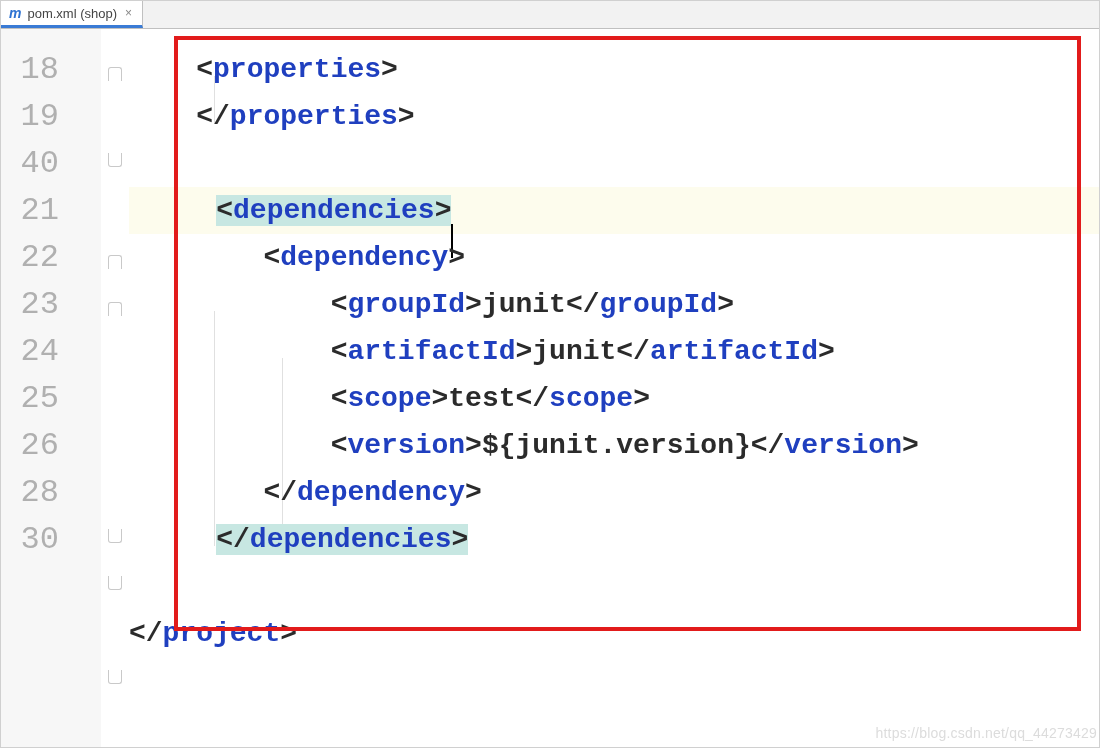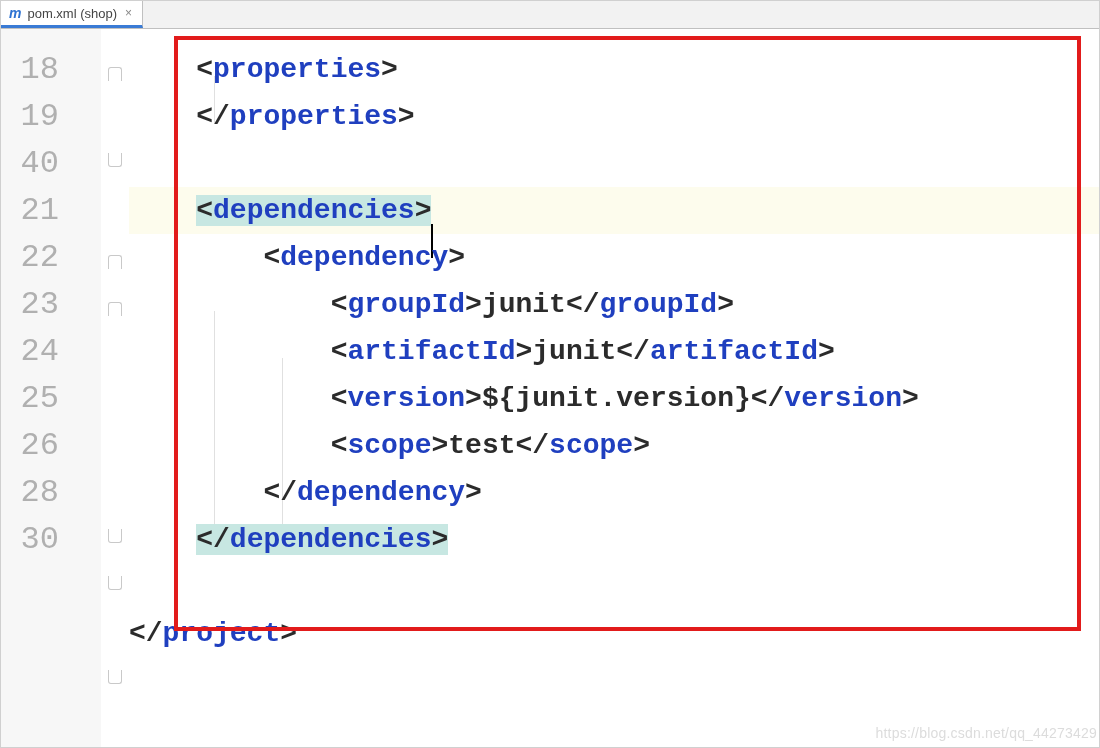--- a/index.html
+++ b/index.html
@@ -114,20 +114,21 @@
     position: relative;
   }
   .line.current {
     background: #fdfced;
   }
   .punct { color: #2b2b2b; }
   .tagname { color: #1f3fbf; }
   .txt { color: #2b2b2b; }
   .hl-open, .hl-close {
     background: #c7e7e2;
+    margin-left: 20px;
   }
   .caret {
     display: inline-block;
     width: 0;
     position: relative;
   }
   .caret::after {
     content: "";
     position: absolute;
     left: 0;
@@ -220,22 +221,22 @@
     <div class="indent-guide" style="left:113px; top:282px; height:235px;"></div>
     <div class="indent-guide" style="left:181px; top:329px; height:188px;"></div>
 
     <div class="line">    <span class="punct">&lt;</span><span class="tagname">properties</span><span class="punct">&gt;</span></div>
     <div class="line">    <span class="punct">&lt;/</span><span class="tagname">properties</span><span class="punct">&gt;</span></div>
     <div class="line"></div>
     <div class="line current">    <span class="hl-open"><span class="punct">&lt;</span><span class="tagname">dependencies</span><span class="punct">&gt;</span></span><span class="caret"></span></div>
     <div class="line">        <span class="punct">&lt;</span><span class="tagname">dependency</span><span class="punct">&gt;</span></div>
     <div class="line">            <span class="punct">&lt;</span><span class="tagname">groupId</span><span class="punct">&gt;</span><span class="txt">junit</span><span class="punct">&lt;/</span><span class="tagname">groupId</span><span class="punct">&gt;</span></div>
     <div class="line">            <span class="punct">&lt;</span><span class="tagname">artifactId</span><span class="punct">&gt;</span><span class="txt">junit</span><span class="punct">&lt;/</span><span class="tagname">artifactId</span><span class="punct">&gt;</span></div>
+    <div class="line">            <span class="punct">&lt;</span><span class="tagname">scope</span><span class="punct">&gt;</span><span class="txt">test</span><span class="punct">&lt;/</span><span class="tagname">scope</span><span class="punct">&gt;</span></div>
     <div class="line">            <span class="punct">&lt;</span><span class="tagname">version</span><span class="punct">&gt;</span><span class="txt">${junit.version}</span><span class="punct">&lt;/</span><span class="tagname">version</span><span class="punct">&gt;</span></div>
-    <div class="line">            <span class="punct">&lt;</span><span class="tagname">scope</span><span class="punct">&gt;</span><span class="txt">test</span><span class="punct">&lt;/</span><span class="tagname">scope</span><span class="punct">&gt;</span></div>
     <div class="line">        <span class="punct">&lt;/</span><span class="tagname">dependency</span><span class="punct">&gt;</span></div>
     <div class="line">    <span class="hl-close"><span class="punct">&lt;/</span><span class="tagname">dependencies</span><span class="punct">&gt;</span></span></div>
     <div class="line"></div>
     <div class="line"><span class="punct">&lt;/</span><span class="tagname">project</span><span class="punct">&gt;</span></div>
 
   </div>
 
   <div class="red-box" style="left:173px; top:7px; width:907px; height:595px;"></div>
 
 </div>

